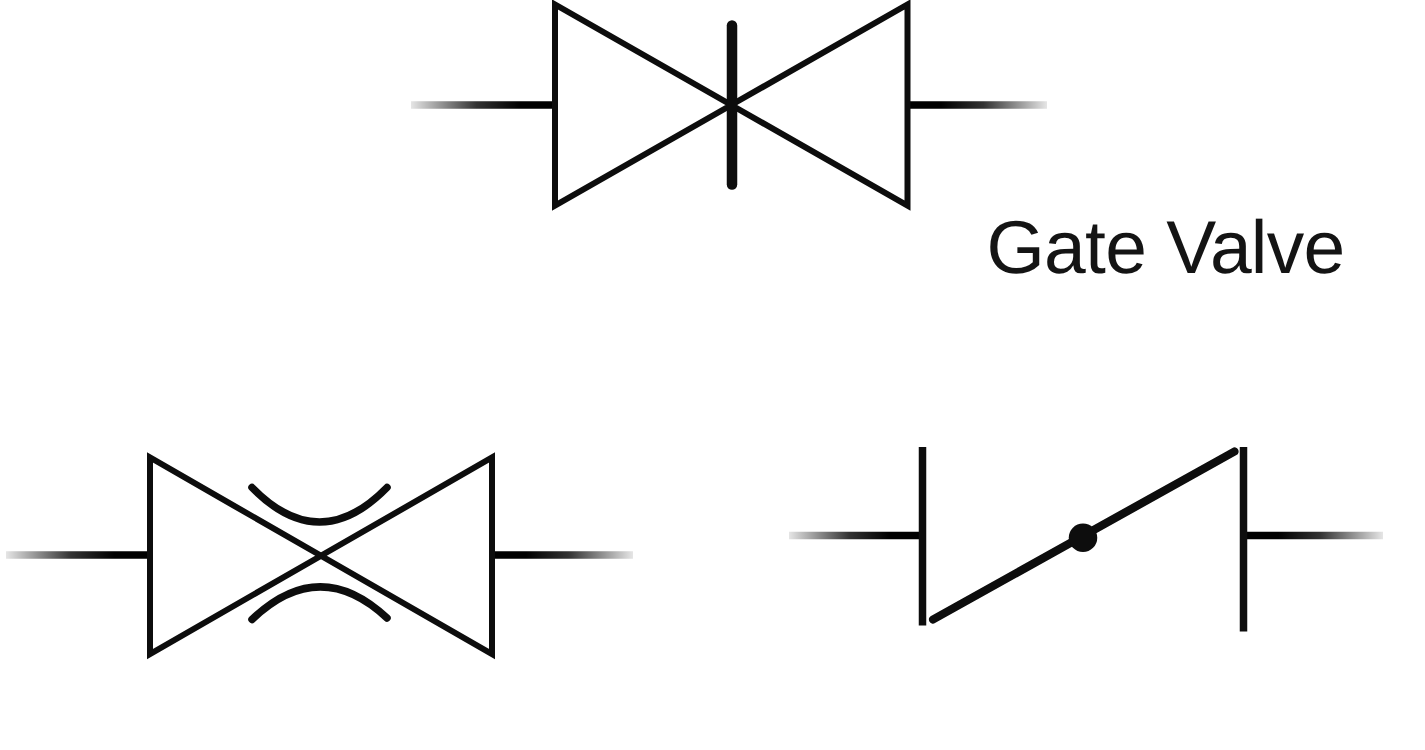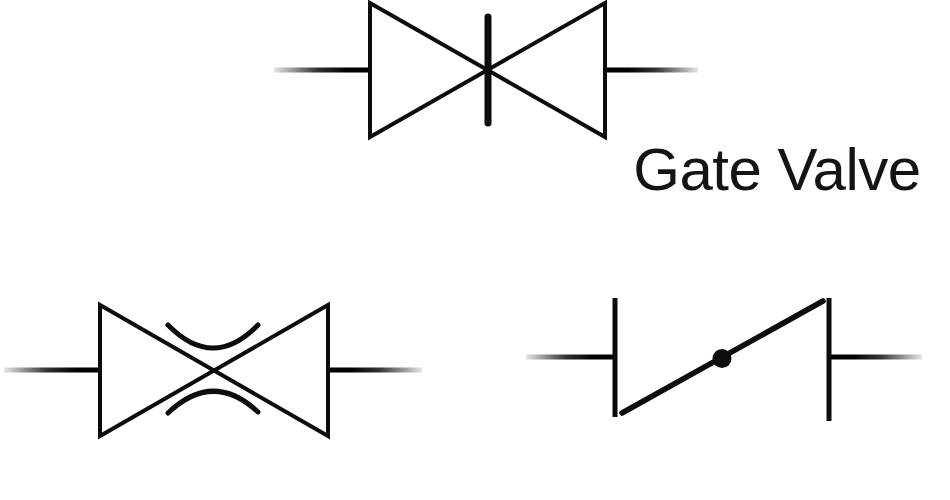--- a/index.html
+++ b/index.html
@@ -22,21 +22,21 @@
   }
   .valve-figure svg {
     display: block;
   }
   .valve-label {
     position: absolute;
     transform: translateX(-50%);
     color: #141414;
     white-space: nowrap;
     letter-spacing: -0.5px;
-    font-size: 60px;
+    font-size: 50px;
     line-height: 1;
   }
   #gate-label    { left: 507px; top: 140px; }
   .defs-holder { position: absolute; width: 0; height: 0; }
 </style>
 </head>
 <body>
 
 <div class="canvas">
 

